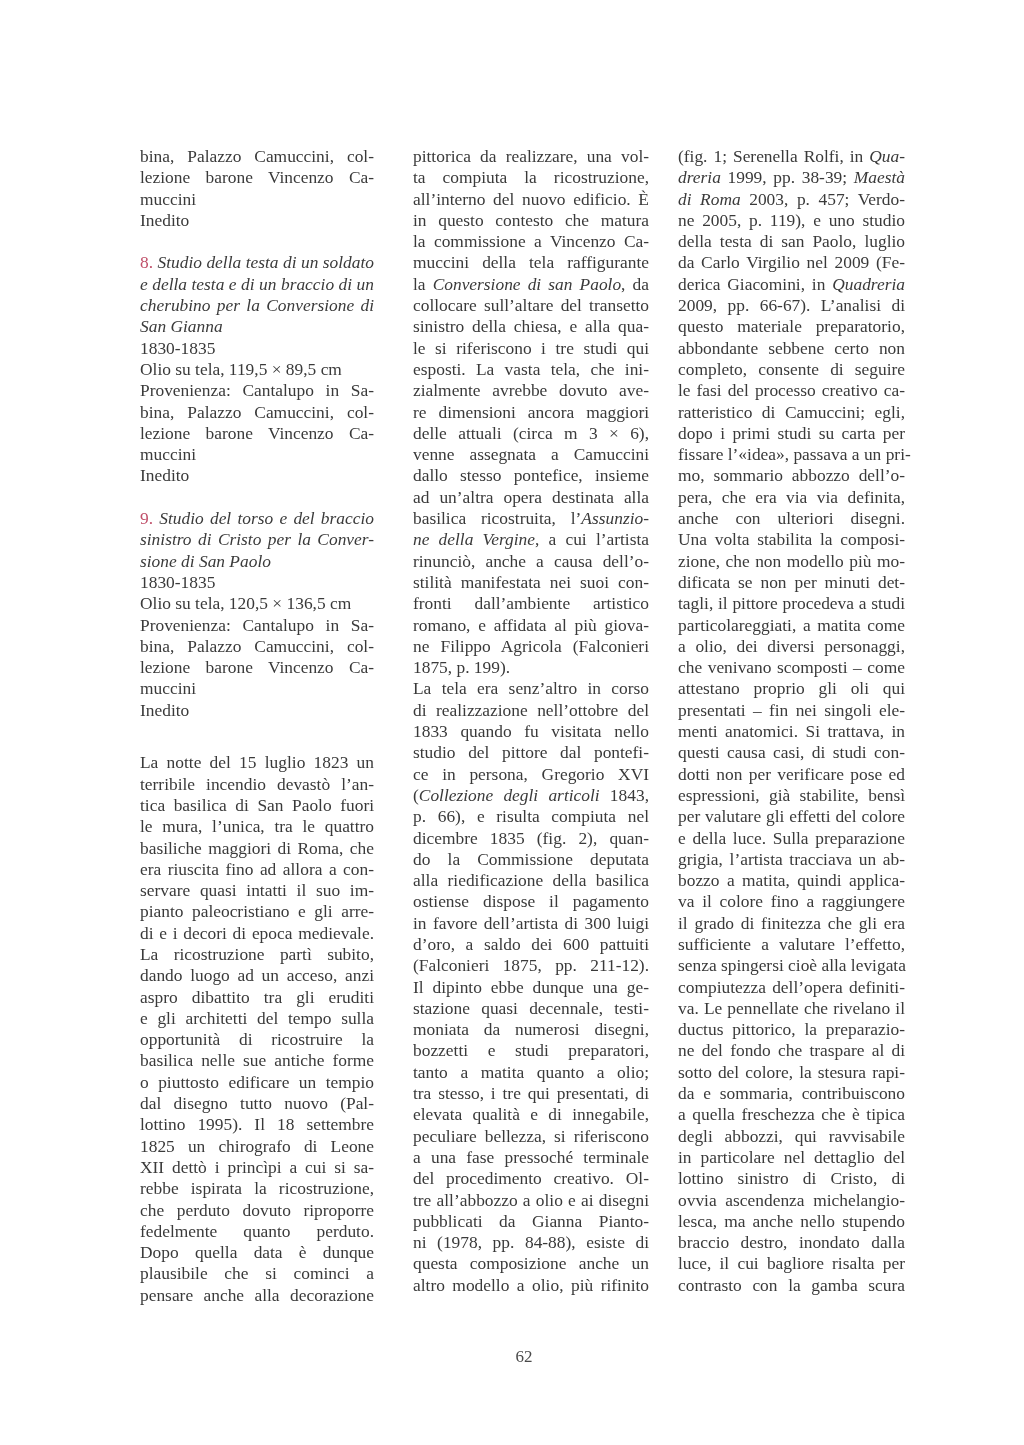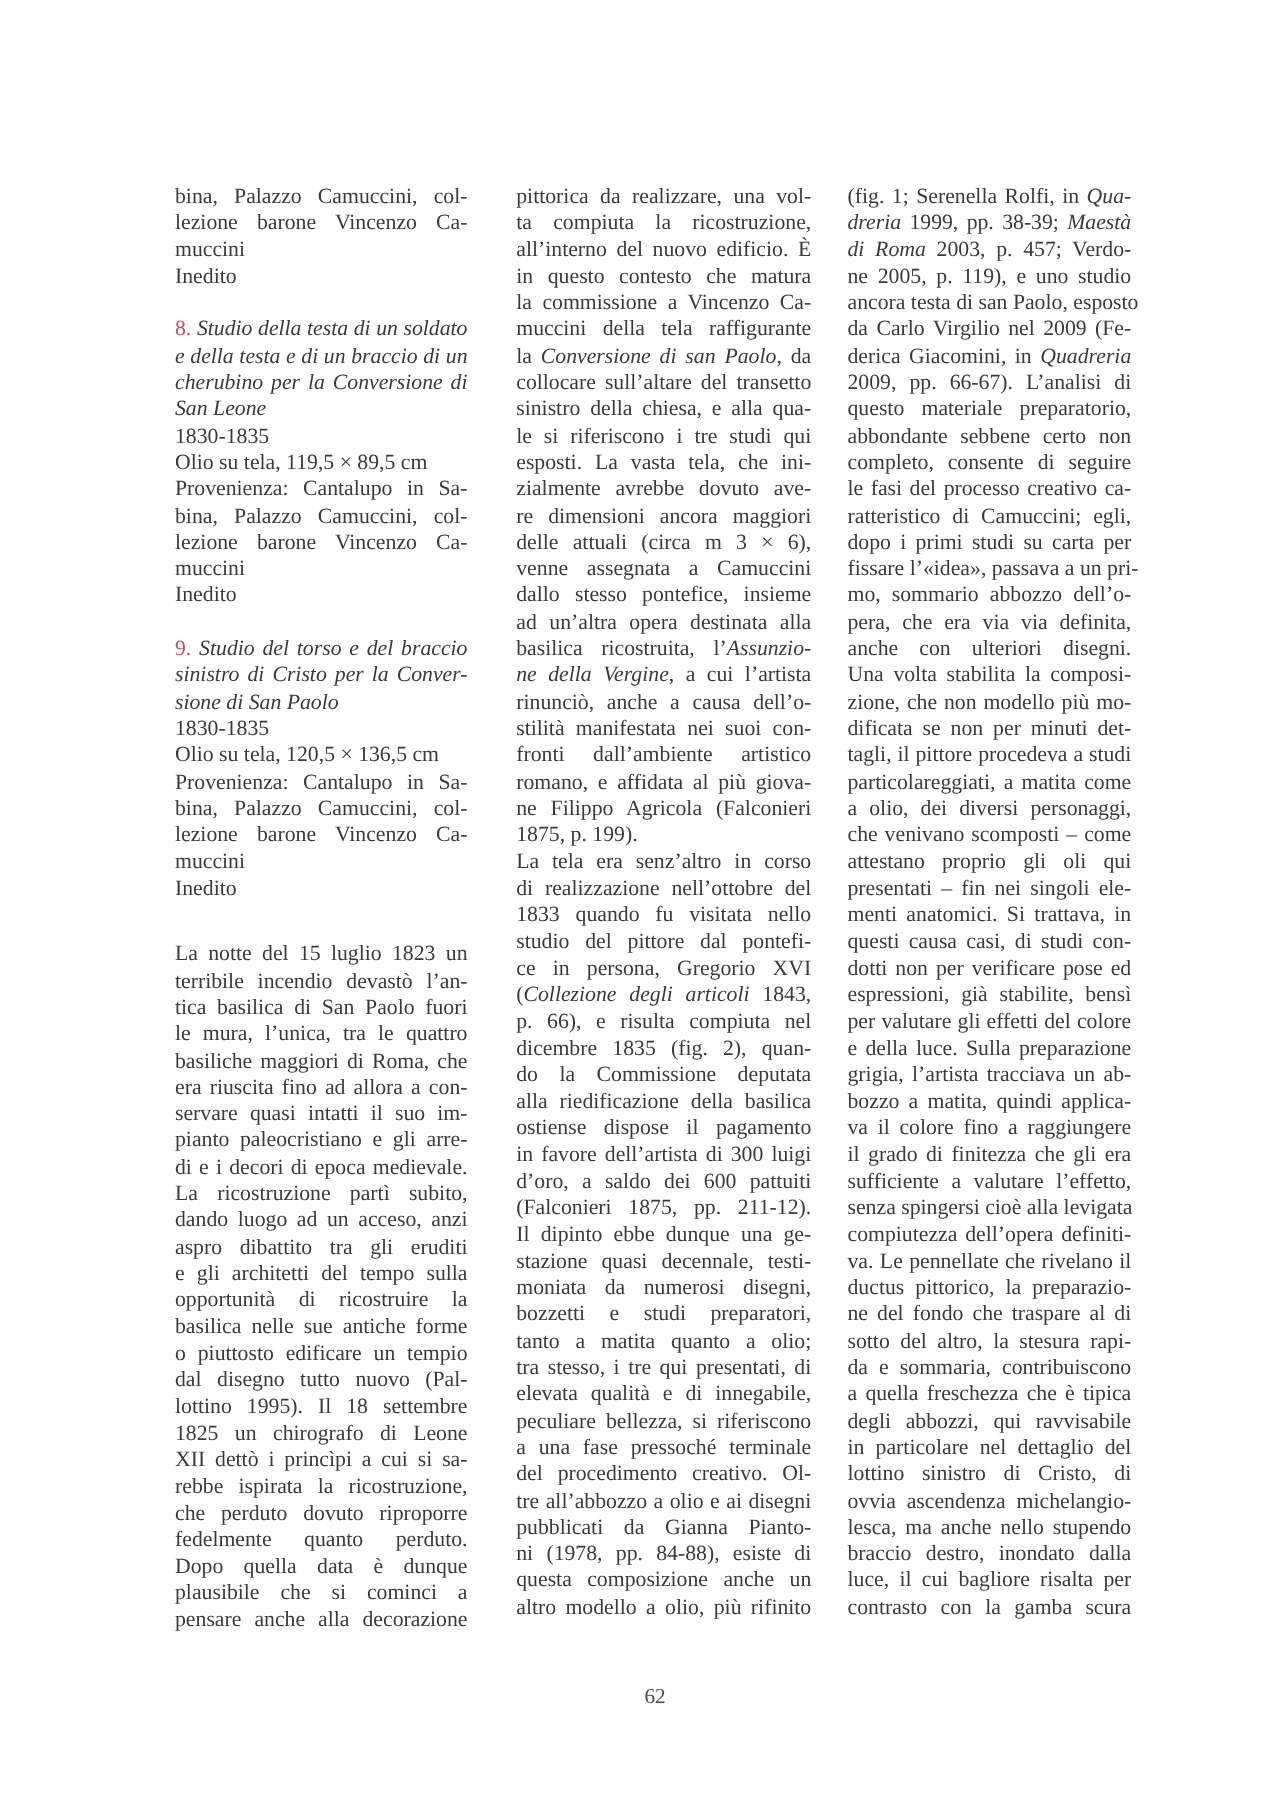--- a/index.html
+++ b/index.html
@@ -34,21 +34,21 @@
     <span class="line">bina, Palazzo Camuccini, col-</span>
     <span class="line">lezione barone Vincenzo Ca-</span>
     <span class="line last">muccini</span>
     <span class="line last">Inedito</span>
   </div>
   <span class="gap"></span>
   <div>
     <span class="line"><span class="num">8.</span> <i>Studio della testa di un soldato</i></span>
     <span class="line"><i>e della testa e di un braccio di un</i></span>
     <span class="line"><i>cherubino per la Conversione di</i></span>
-    <span class="line last"><i>San Leone</i></span>
+    <span class="line last"><i>San Gianna</i></span>
     <span class="line last">1830-1835</span>
     <span class="line last">Olio su tela, 119,5 × 89,5 cm</span>
     <span class="line">Provenienza: Cantalupo in Sa-</span>
     <span class="line">bina, Palazzo Camuccini, col-</span>
     <span class="line">lezione barone Vincenzo Ca-</span>
     <span class="line last">muccini</span>
     <span class="line last">Inedito</span>
   </div>
   <span class="gap"></span>
   <div>
@@ -149,21 +149,21 @@
     <span class="line">pubblicati da Gianna Pianto-</span>
     <span class="line">ni (1978, pp. 84-88), esiste di</span>
     <span class="line">questa composizione anche un</span>
     <span class="line">altro modello a olio, più rifinito</span>
   </div>
 <div class="col col-right" id="col-right">
     <span class="line">(fig. 1; Serenella Rolfi, in <i>Qua-</i></span>
     <span class="line"><i>dreria</i> 1999, pp. 38-39; <i>Maestà</i></span>
     <span class="line"><i>di Roma</i> 2003, p. 457; Verdo-</span>
     <span class="line">ne 2005, p. 119), e uno studio</span>
-    <span class="line">ancora testa di san Paolo, esposto</span>
+    <span class="line">della testa di san Paolo, luglio</span>
     <span class="line">da Carlo Virgilio nel 2009 (Fe-</span>
     <span class="line">derica Giacomini, in <i>Quadreria</i></span>
     <span class="line">2009, pp. 66-67). L’analisi di</span>
     <span class="line">questo materiale preparatorio,</span>
     <span class="line">abbondante sebbene certo non</span>
     <span class="line">completo, consente di seguire</span>
     <span class="line">le fasi del processo creativo ca-</span>
     <span class="line">ratteristico di Camuccini; egli,</span>
     <span class="line">dopo i primi studi su carta per</span>
     <span class="line">fissare l’«idea», passava a un pri-</span>
@@ -188,21 +188,21 @@
     <span class="line">grigia, l’artista tracciava un ab-</span>
     <span class="line">bozzo a matita, quindi applica-</span>
     <span class="line">va il colore fino a raggiungere</span>
     <span class="line">il grado di finitezza che gli era</span>
     <span class="line">sufficiente a valutare l’effetto,</span>
     <span class="line">senza spingersi cioè alla levigata</span>
     <span class="line">compiutezza dell’opera definiti-</span>
     <span class="line">va. Le pennellate che rivelano il</span>
     <span class="line">ductus pittorico, la preparazio-</span>
     <span class="line">ne del fondo che traspare al di</span>
-    <span class="line">sotto del altro, la stesura rapi-</span>
+    <span class="line">sotto del colore, la stesura rapi-</span>
     <span class="line">da e sommaria, contribuiscono</span>
     <span class="line">a quella freschezza che è tipica</span>
     <span class="line">degli abbozzi, qui ravvisabile</span>
     <span class="line">in particolare nel dettaglio del</span>
     <span class="line">lottino sinistro di Cristo, di</span>
     <span class="line">ovvia ascendenza michelangio-</span>
     <span class="line">lesca, ma anche nello stupendo</span>
     <span class="line">braccio destro, inondato dalla</span>
     <span class="line">luce, il cui bagliore risalta per</span>
     <span class="line">contrasto con la gamba scura</span>

